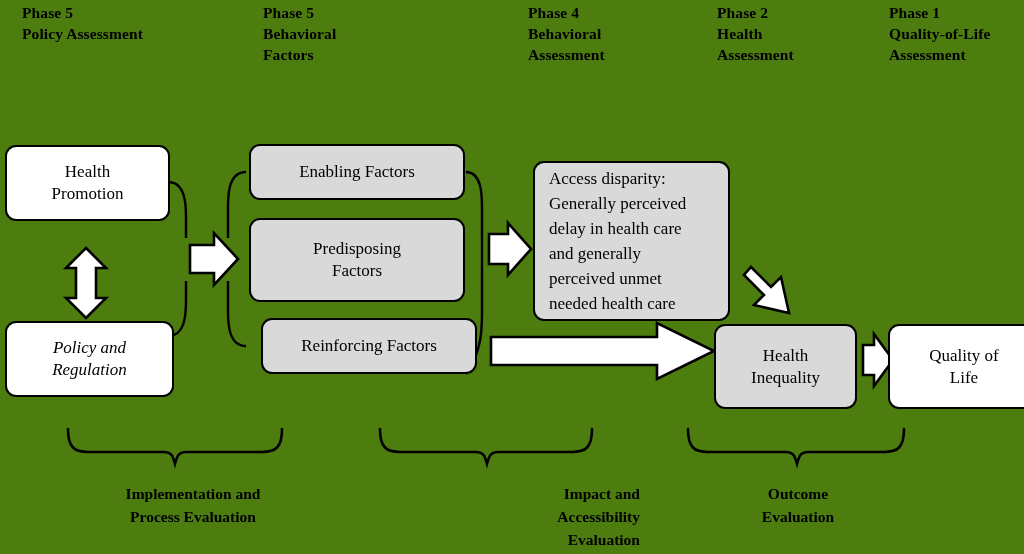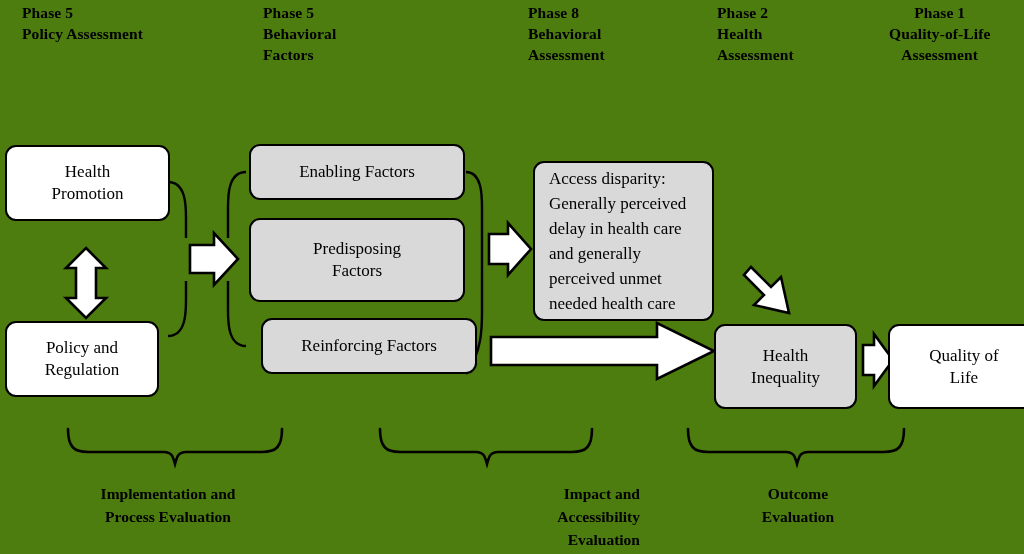--- a/index.html
+++ b/index.html
@@ -79,27 +79,27 @@
 </head>
 <body>
 
 <div id="canvas">
 
   <div class="phase-header" style="left:22px; top:2px;">Phase 5
 Policy Assessment</div>
   <div class="phase-header" style="left:263px; top:2px;">Phase 5
 Behavioral
 Factors</div>
-  <div class="phase-header" style="left:528px; top:2px;">Phase 8
+  <div class="phase-header" style="left:528px; top:2px;">Phase 4
 Behavioral
 Assessment</div>
   <div class="phase-header" style="left:717px; top:2px;">Phase 2
 Health
 Assessment</div>
-  <div class="phase-header" style="left:889px; top:2px;text-align:center;">Phase 1
+  <div class="phase-header" style="left:889px; top:2px;">Phase 1
 Quality-of-Life
 Assessment</div>
 
   <svg id="connectors" viewBox="0 0 1024 554">
 
     <path d="M 168,182 C 186,182 186,206 186,218 L 186,238" fill="none" stroke="#000" stroke-width="2.4"></path>
     <path d="M 186,281 L 186,300 C 186,312 186,336 168,336" fill="none" stroke="#000" stroke-width="2.4"></path>
 
     <path d="M 246,172 C 228,172 228,196 228,208 L 228,238" fill="none" stroke="#000" stroke-width="2.4"></path>
     <path d="M 228,281 L 228,310 C 228,322 228,346 246,346" fill="none" stroke="#000" stroke-width="2.4"></path>
@@ -124,58 +124,58 @@
     <path d="M 380,429 C 380,447 386,452 400,452 L 476,452 C 484,452 485,457 487,464 C 489,457 490,452 498,452 L 572,452 C 586,452 592,447 592,429" fill="none" stroke="#000" stroke-width="2.6" stroke-linecap="round"></path>
 
     <path d="M 688,429 C 688,447 694,452 708,452 L 786,452 C 794,452 795,457 797,464 C 799,457 800,452 808,452 L 884,452 C 898,452 904,447 904,429" fill="none" stroke="#000" stroke-width="2.6" stroke-linecap="round"></path>
   </svg>
 
   <div class="node" style="left:5px; top:145px; width:165px; height:76px;">
     <span class="label">Health
 Promotion</span>
   </div>
 
-  <div class="node" style="left:5px; top:321px; width:154px; height:76px;">
+  <div class="node" style="left:5px; top:321px; width:169px; height:76px;font-style:italic;">
     <span class="label">Policy and
 Regulation</span>
   </div>
 
   <div class="node gray" style="left:249px; top:144px; width:216px; height:56px;">
     <span class="label">Enabling Factors</span>
   </div>
 
   <div class="node gray" style="left:249px; top:218px; width:216px; height:84px;">
     <span class="label">Predisposing
 Factors</span>
   </div>
 
   <div class="node gray" style="left:249px; top:318px; width:216px; height:56px;margin-left:12px;">
     <span class="label">Reinforcing Factors</span>
   </div>
 
-  <div class="node gray leftalign" style="left:533px; top:161px; width:181px; height:160px;">
+  <div class="node gray leftalign" style="left:533px; top:161px; width:197px; height:160px;">
     <span class="label">Access disparity:
 Generally perceived
 delay in health care
 and generally
 perceived unmet
 needed health care</span>
   </div>
 
   <div class="node gray" style="left:714px; top:324px; width:143px; height:85px;">
     <span class="label">Health
 Inequality</span>
   </div>
 
   <div class="node" style="left:888px; top:324px; width:152px; height:85px;">
     <span class="label">Quality of
 Life</span>
   </div>
 
-  <div class="eval-label center" style="left:48px; top:482px; width:240px;">Implementation and
+  <div class="eval-label center" style="left:73px; top:482px; width:240px;">Implementation and
 Process Evaluation</div>
 
   <div class="eval-label left" style="left:440px; top:482px; width:200px;text-align:right;">Impact and
 Accessibility
 Evaluation</div>
 
   <div class="eval-label center" style="left:700px; top:482px; width:196px;">Outcome
 Evaluation</div>
 
 </div>

